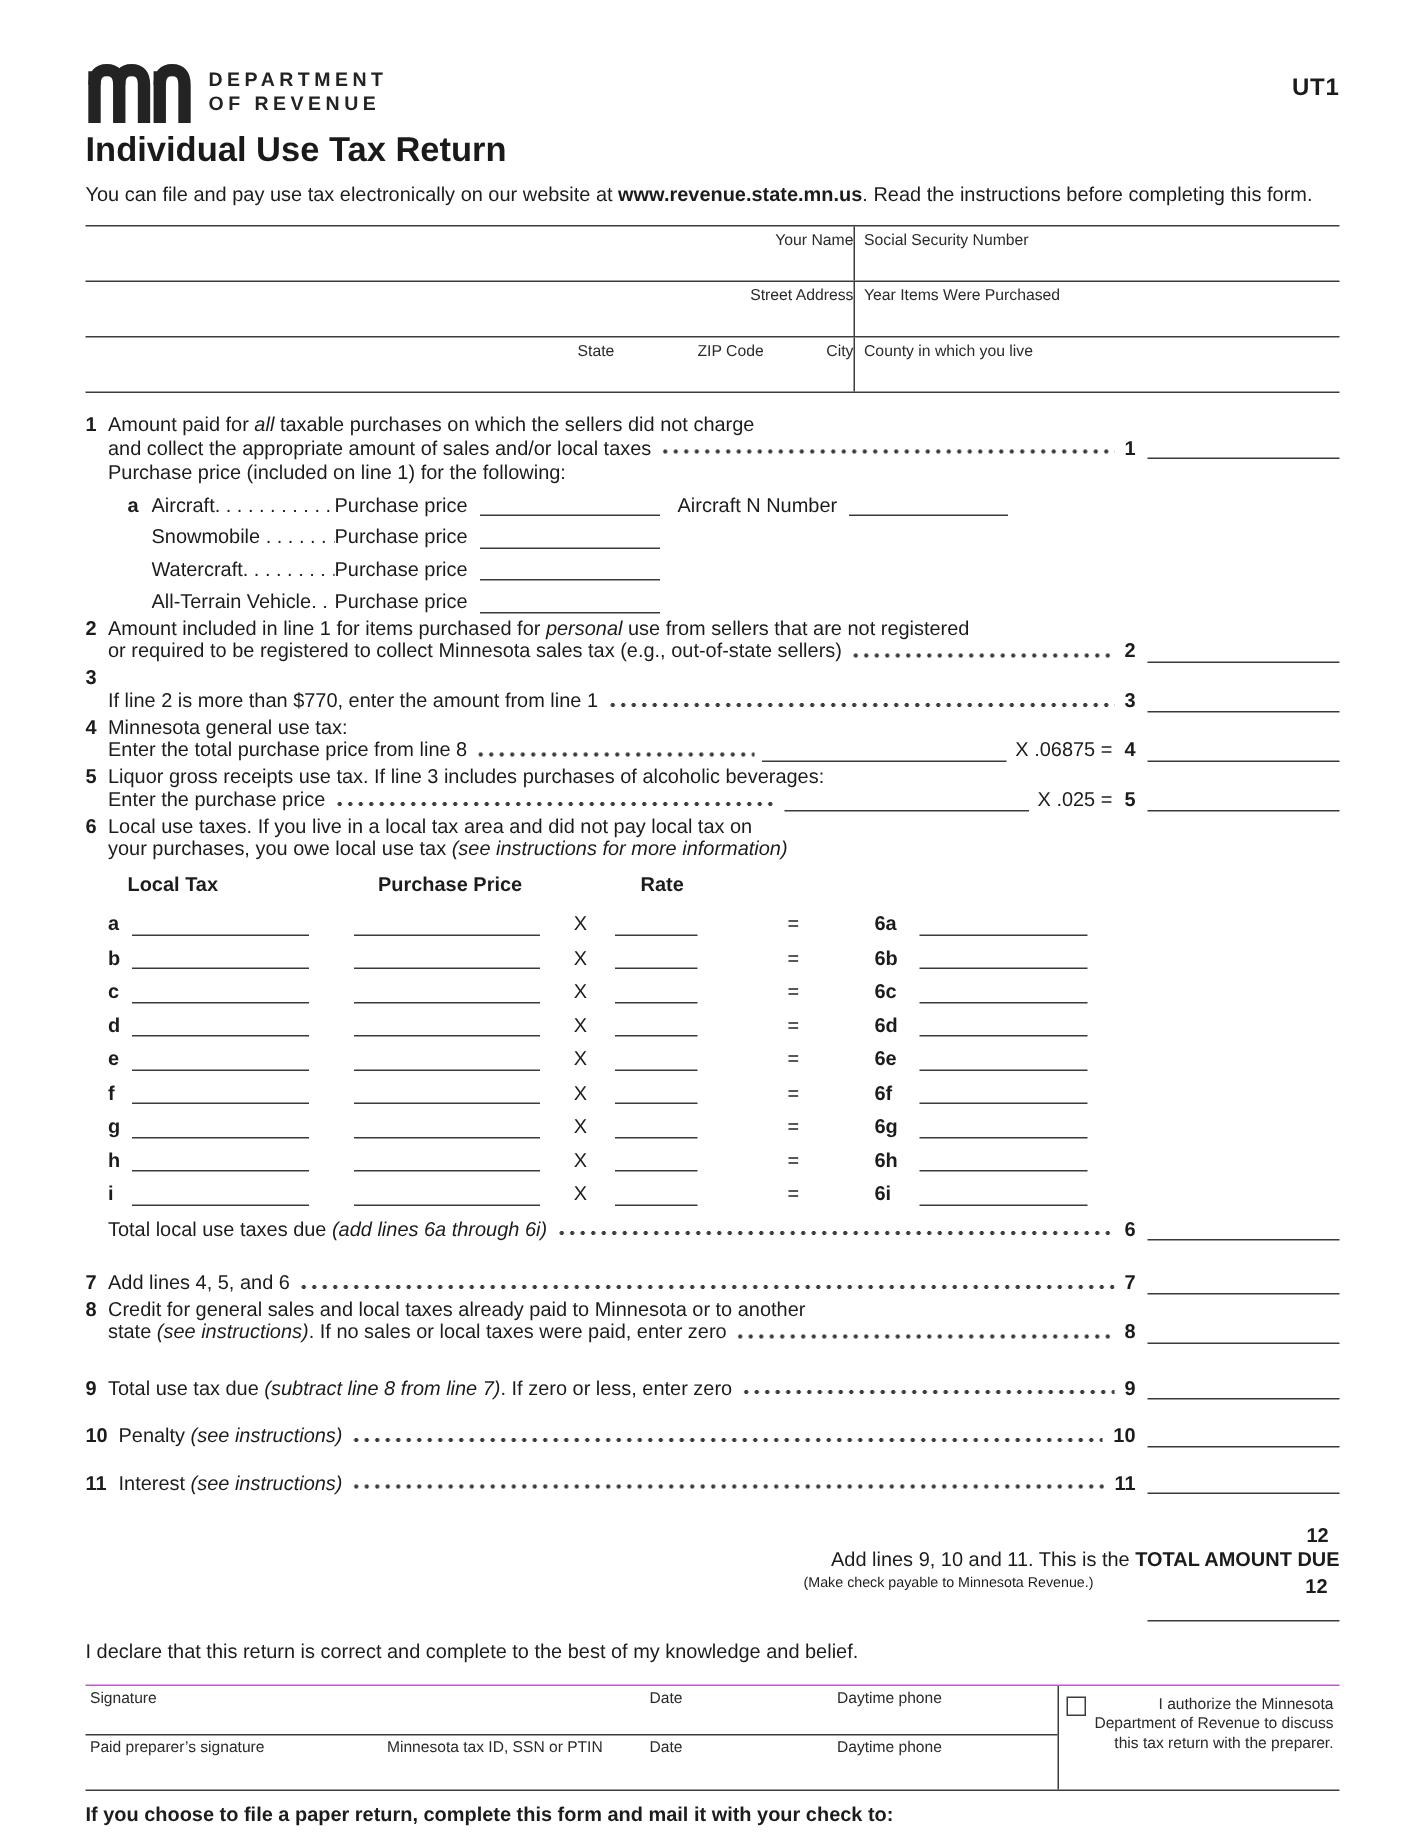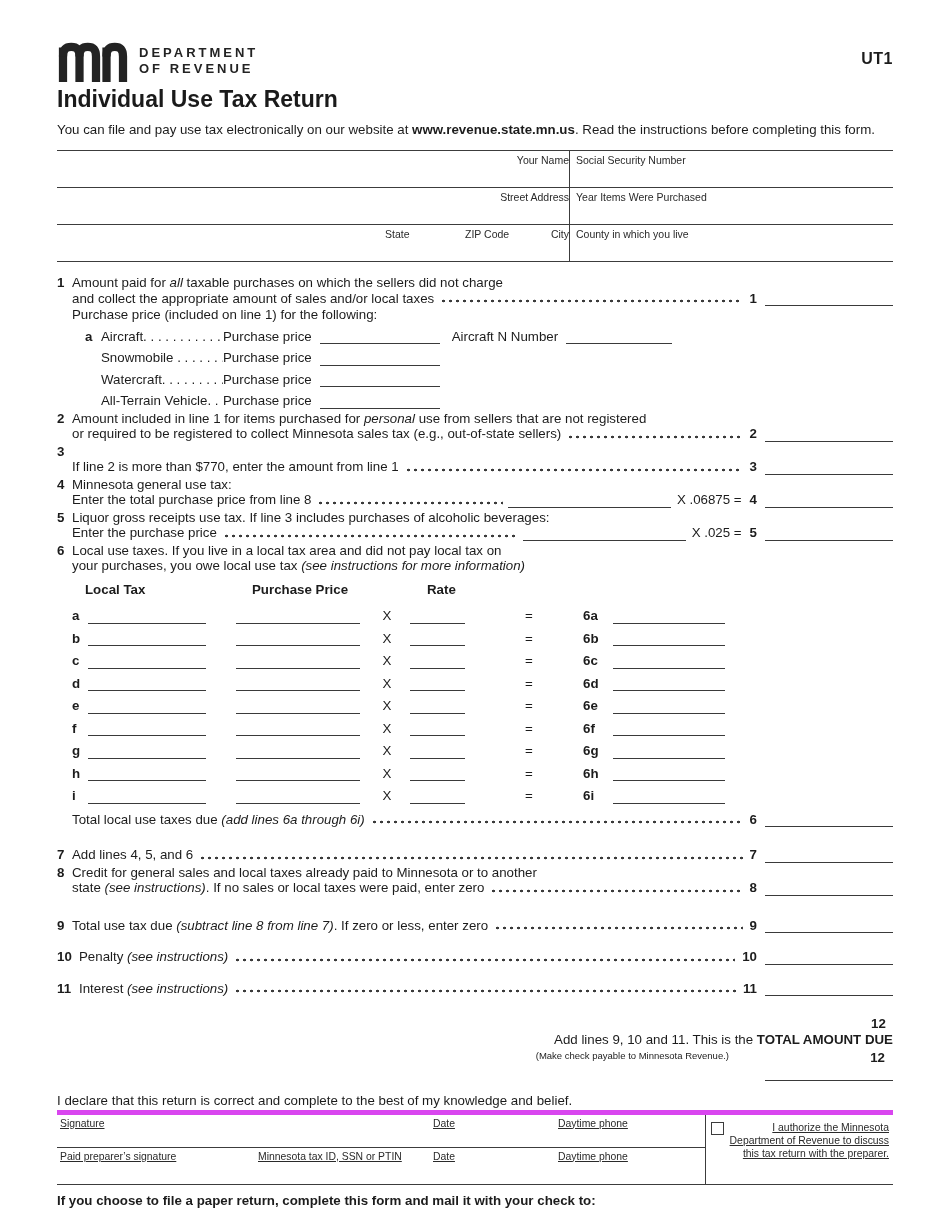--- a/index.html
+++ b/index.html
@@ -69,21 +69,21 @@
   .mt16 { margin-top:16px; }
   .mt20 { margin-top:20px; }
   .mt22 { margin-top:22px; }
 
   .l12 { position:relative;flex-direction:column; }
   .note { position:absolute; right:164px; bottom:20px; font-size:9.5px; line-height:10px; }
 
   .declaration { margin-top:12px; font-size:13.3px; }
 
   
-  .sig-table { margin-top:2px; border-top:5px solid #d946ef; border-bottom:1px solid #3c3c3c; display:flex; font-size:10.4px; color:#2a2a2a;text-decoration:underline; }
+  .sig-table { margin-top:15px; border-top:1px solid #d946ef; border-bottom:1px solid #3c3c3c; display:flex; font-size:10.4px; color:#2a2a2a; }
   .sig-left { flex:1; display:flex; flex-direction:column; }
   .sig-r1 { display:flex; border-bottom:1px solid #3c3c3c; height:33px; }
   .sig-r2 { display:flex; height:36px; }
   .sig-cell { padding:3px 0 0 3px; }
   .c1 { flex:1; }
   .c2 { width:125px; flex:none; }
   .c3 { width:150px; flex:none; }
   .p1 { width:198px; flex:none; }
   .p2 { width:175px; flex:none; }
   .sig-right { width:188px; flex:none; border-left:1px solid #3c3c3c; padding:6px 4px 4px 5px; line-height:13px; display:flex; align-items:flex-start; gap:5px;text-align:right; }

